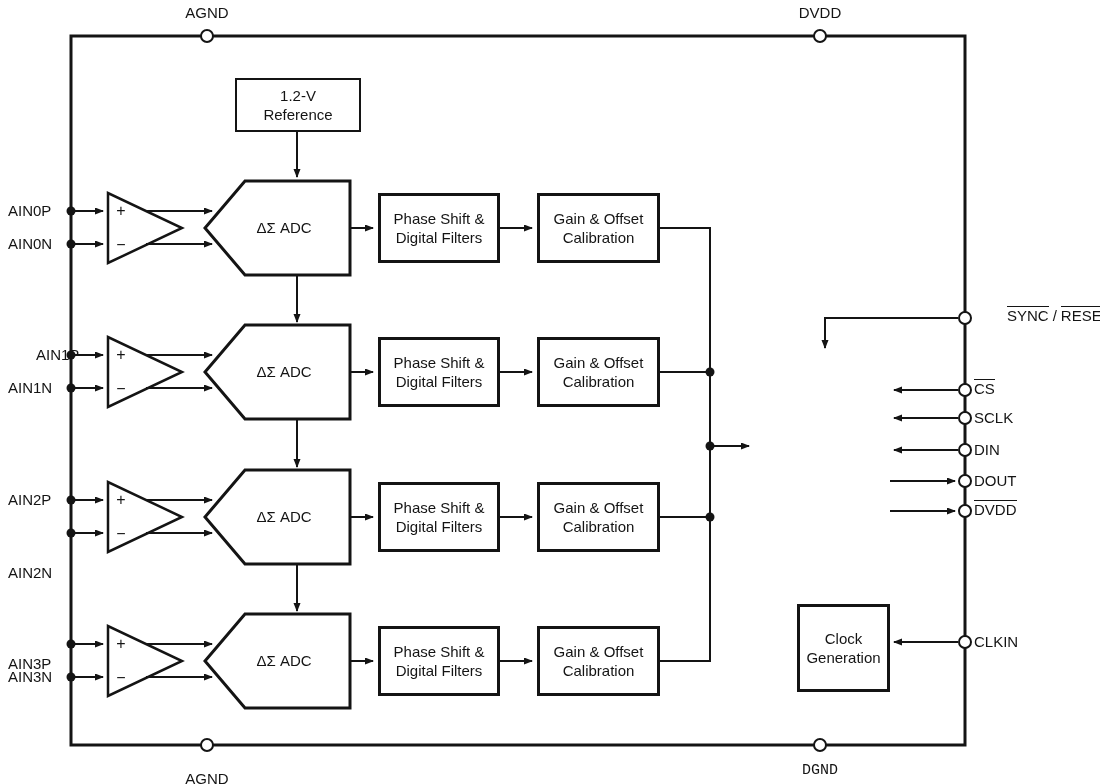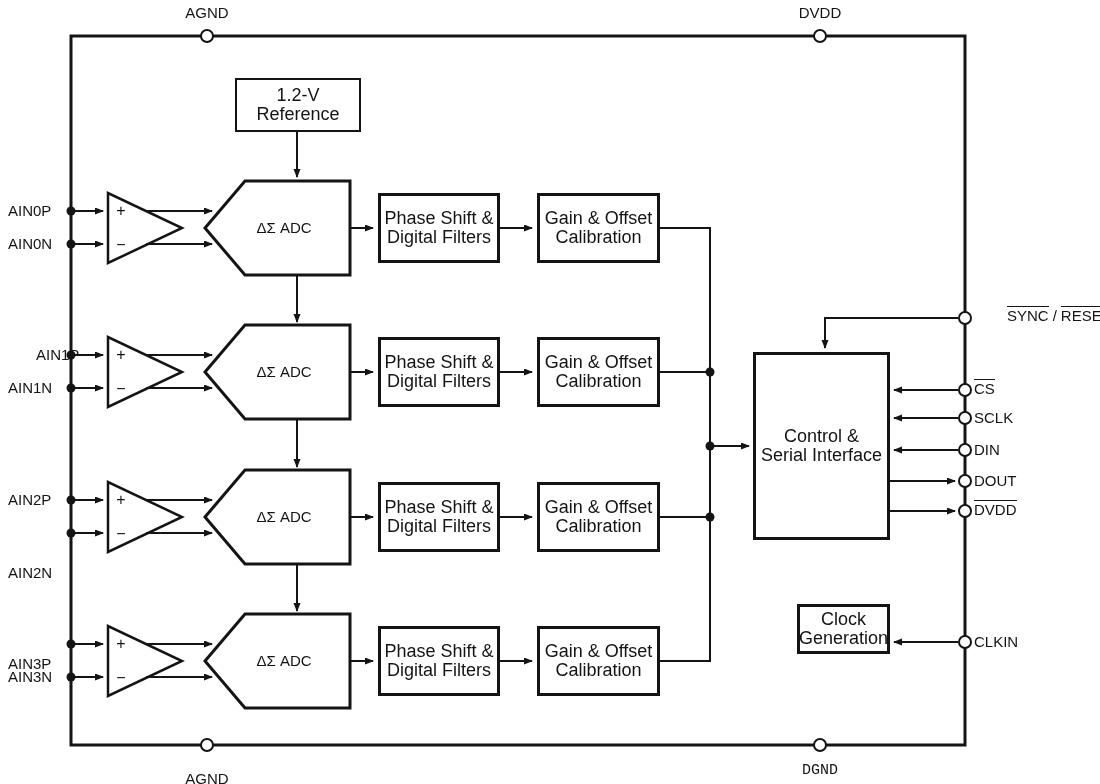--- a/index.html
+++ b/index.html
@@ -9,21 +9,21 @@
   .w{stroke:#141414;stroke-width:2;fill:none;}
   .dot{fill:#141414;stroke:none;}
   .pin{fill:#fff;stroke:#141414;stroke-width:2;}
   .shape{fill:#fff;stroke:#141414;stroke-width:2.5;}
   .shape3{fill:#fff;stroke:#141414;stroke-width:3;}
   .pm{font:16px "Liberation Sans",sans-serif;fill:#141414;}
   .bt{font:15px "Liberation Sans",sans-serif;fill:#141414;}
   .border{fill:none;stroke:#141414;stroke-width:3;}
   .box{position:absolute;box-sizing:border-box;background:#fff;border:3px solid #141414;
        display:flex;flex-direction:column;align-items:center;justify-content:center;
-       text-align:center;font-size:18px;line-height:19px;}
+       text-align:center;font-size:15px;line-height:19px;}
   .box.thin{border-width:2px;}
   .lbl{position:absolute;font-size:15px;line-height:18px;white-space:nowrap;}
   .ctr{text-align:center;}
   .ov{display:inline-block;border-top:1.5px solid #141414;line-height:15px;padding-top:1px;}
   .sep{padding:0 4px;}
 </style>
 </head>
 <body>
 
 <div class="stage">
@@ -177,26 +177,22 @@
 
   <div class="box" style="left:378px;top:626px;width:122px;height:70px;">
     <div>Phase Shift &amp;</div>
     <div>Digital Filters</div>
   </div>
   <div class="box" style="left:537px;top:626px;width:123px;height:70px;">
     <div>Gain &amp; Offset</div>
     <div>Calibration</div>
   </div>
 
-  <div class="box" style="left:753px;top:352px;width:137px;height:188px;">
-    <div>Control &amp;</div>
-    <div>Serial Interface</div>
-  </div>
-
-  <div class="box" style="left:797px;top:604px;width:93px;height:50px;">
+
+  <div class="box" style="left:797px;top:604px;width:93px;height:88px;">
     <div>Clock</div>
     <div>Generation</div>
   </div>
 
   <div class="lbl ctr" style="left:180px;top:4px;width:54px;">AGND</div>
   <div class="lbl ctr" style="left:793px;top:4px;width:54px;">DVDD</div>
   <div class="lbl ctr" style="left:180px;top:762px;width:54px;margin-top:8px;">AGND</div>
   <div class="lbl ctr" style="left:793px;top:762px;width:54px;font-family:Liberation Mono, monospace;">DGND</div>
 
   <div class="lbl" style="left:8px;top:202px;">AIN0P</div>

